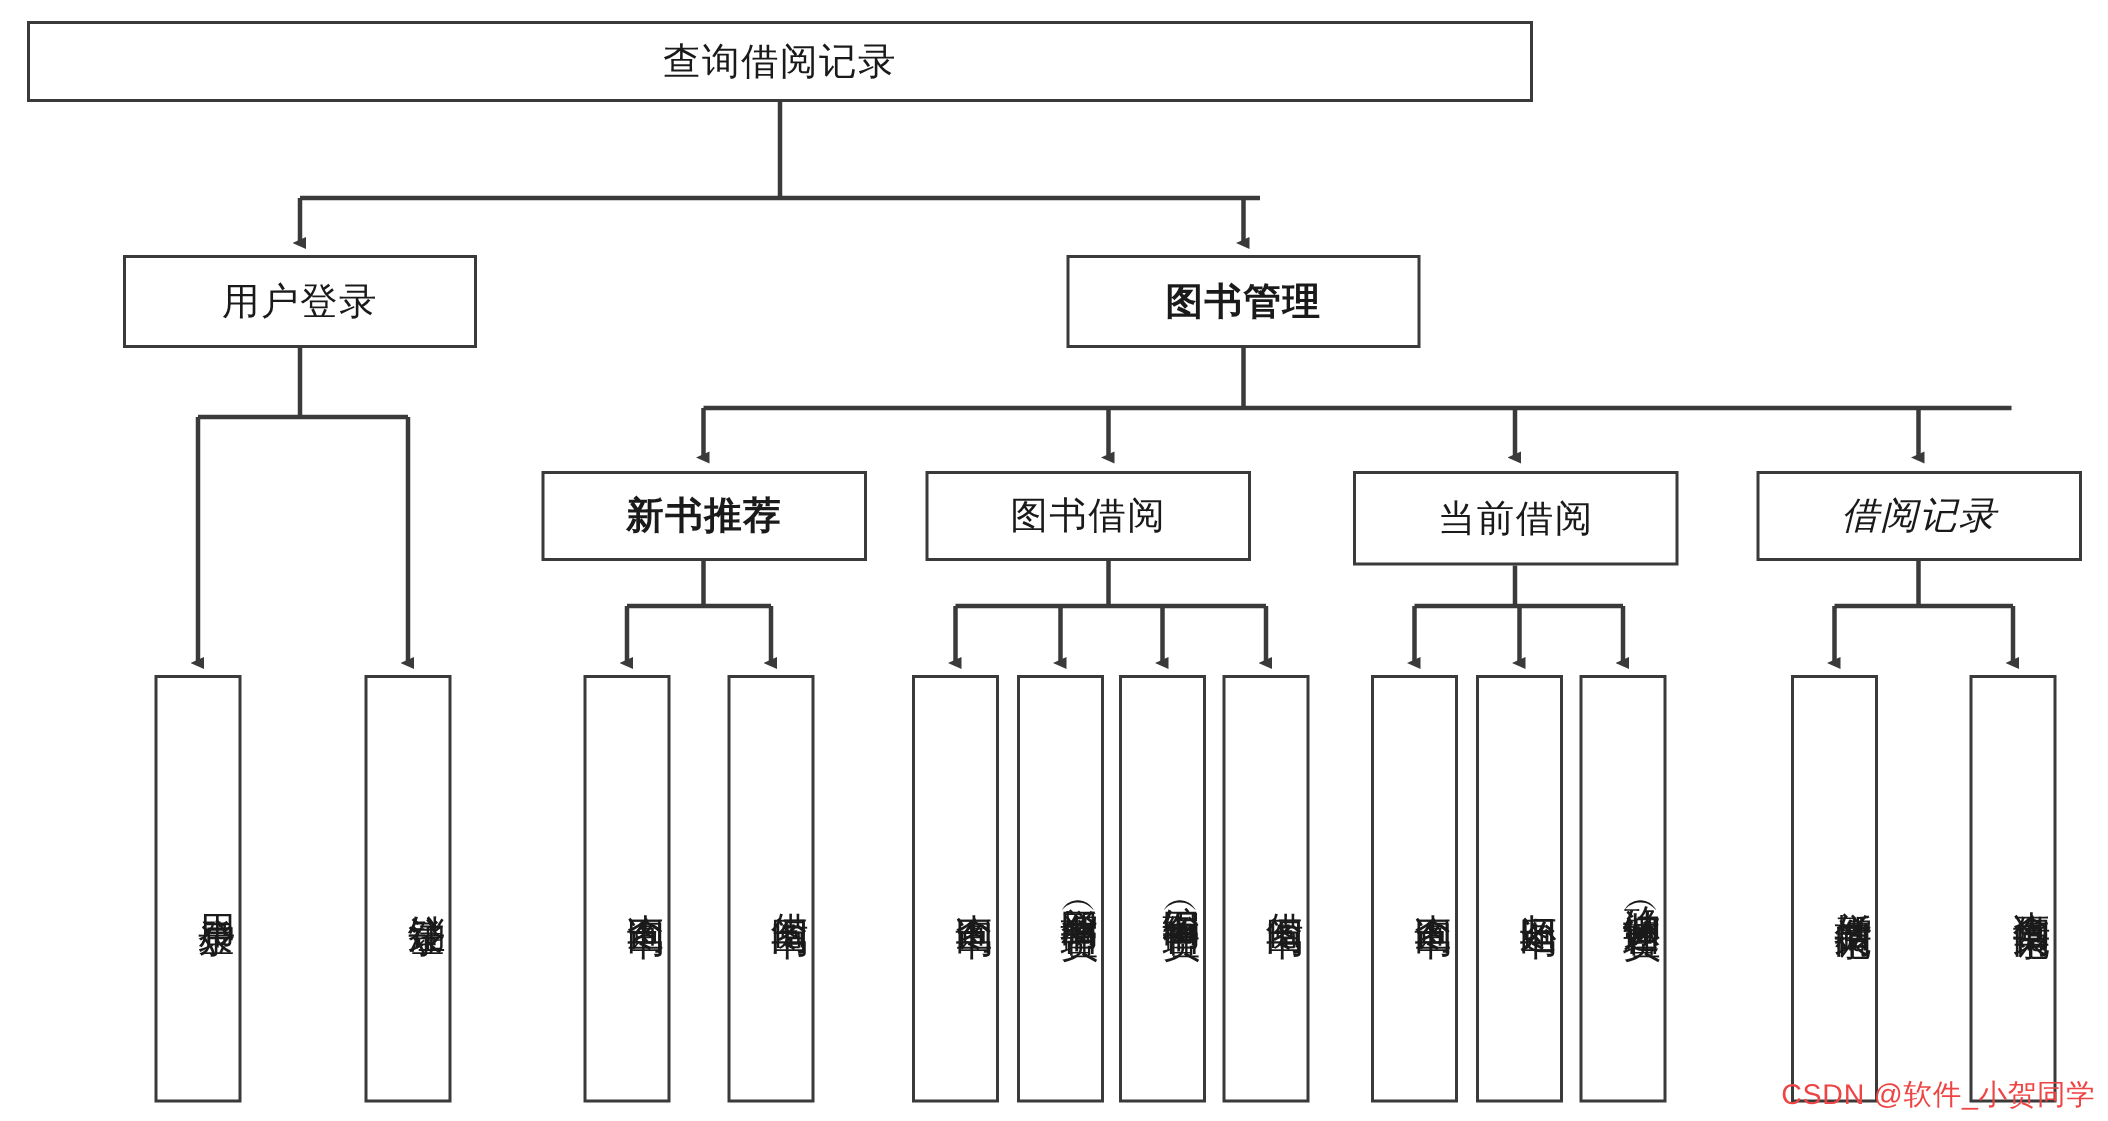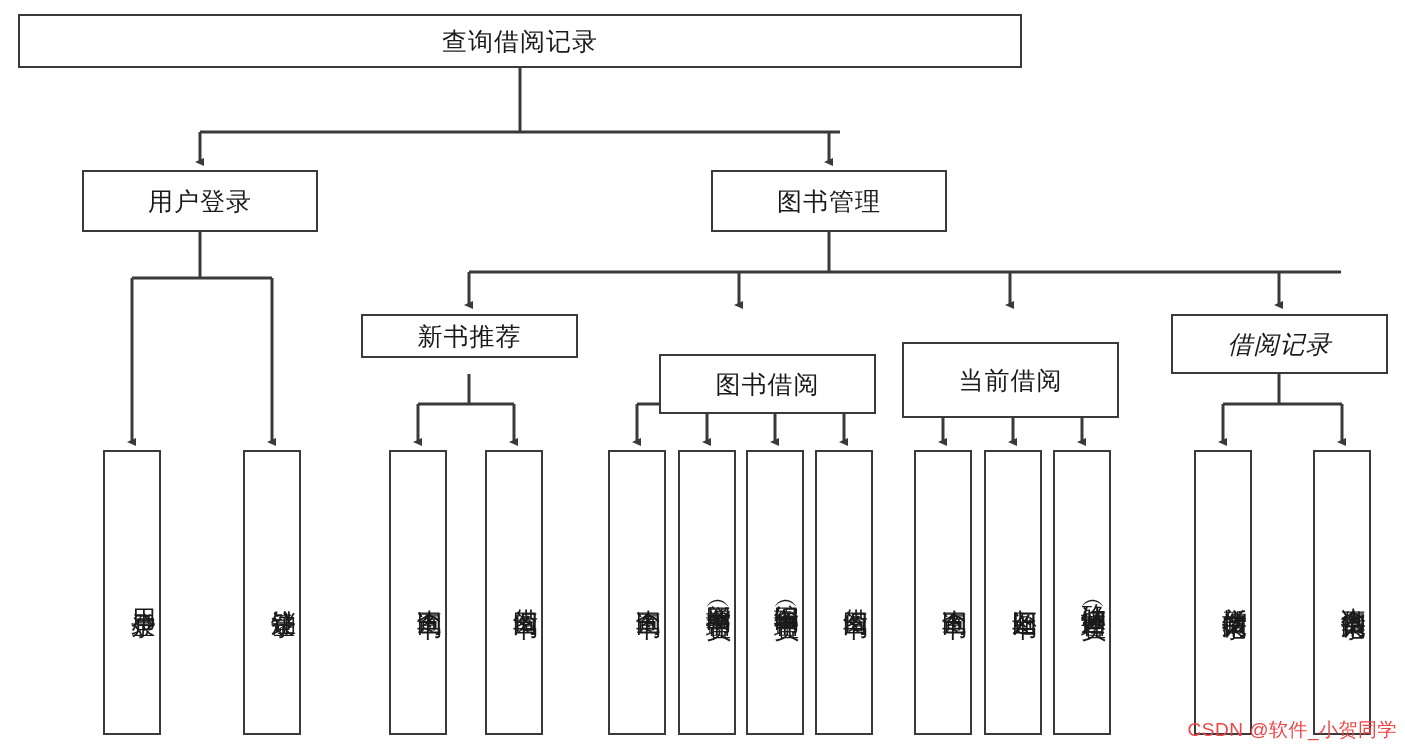--- a/index.html
+++ b/index.html
@@ -121,31 +121,31 @@
     </g>
   </svg>
 
   <div class="node horiz" style="left:18px; top:14px; width:1004px; height:54px;">
     <span>查询借阅记录</span>
   </div>
 
   <div class="node horiz" style="left:82px; top:170px; width:236px; height:62px;">
     <span>用户登录</span>
   </div>
-  <div class="node horiz" style="left:711px; top:170px; width:236px; height:62px;">
+  <div class="node horiz" style="left:711px; top:170px; width:236px; height:62px;font-weight:bold;">
     <span>图书管理</span>
   </div>
 
-  <div class="node horiz" style="left:361px; top:314px; width:217px; height:44px;">
+  <div class="node horiz" style="left:361px; top:314px; width:217px; height:60px;font-weight:bold;">
     <span>新书推荐</span>
   </div>
-  <div class="node horiz" style="left:659px; top:314px; width:217px; height:60px;margin-top:40px;">
+  <div class="node horiz" style="left:617px; top:314px; width:217px; height:60px;">
     <span>图书借阅</span>
   </div>
-  <div class="node horiz" style="left:902px; top:314px; width:217px; height:76px;margin-top:28px;">
+  <div class="node horiz" style="left:902px; top:314px; width:217px; height:63px;">
     <span>当前借阅</span>
   </div>
   <div class="node horiz" style="left:1171px; top:314px; width:217px; height:60px;font-style:italic;">
     <span>借阅记录</span>
   </div>
 
   <div class="node vert" style="left:103px; top:450px; width:58px; height:285px;">
     <span class="vtext">用户登录</span>
   </div>
   <div class="node vert" style="left:243px; top:450px; width:58px; height:285px;">

